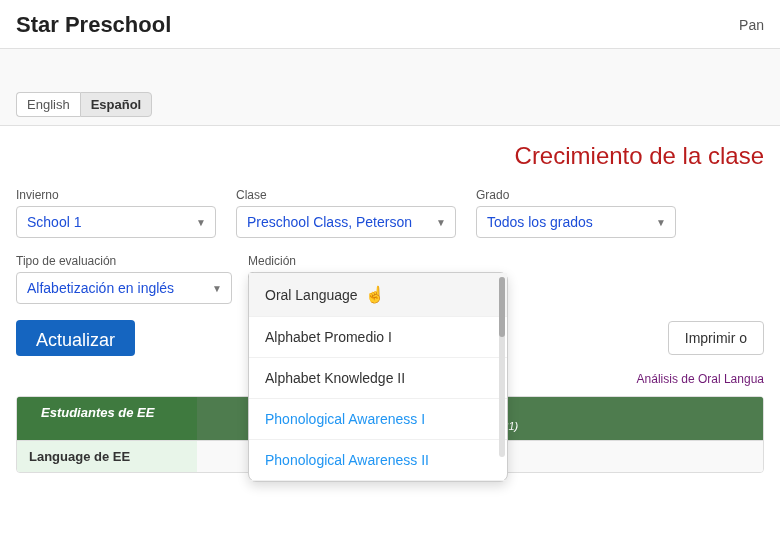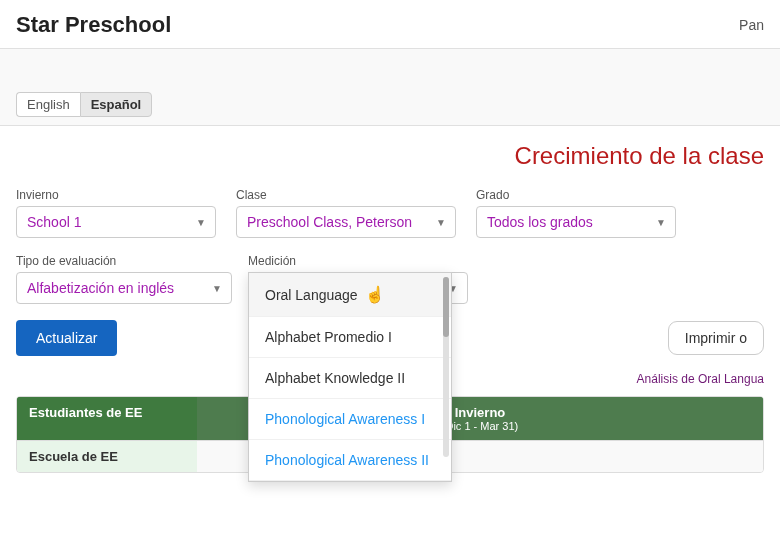--- a/index.html
+++ b/index.html
@@ -97,21 +97,21 @@
       position: relative;
       display: inline-block;
     }
 
     .select-control {
       appearance: none;
       border: 1px solid #ccc;
       border-radius: 4px;
       padding: 7px 32px 7px 10px;
       font-size: 14px;
-      color: #a21caf;
+      color: #1d4ed8;
       background: #fff;
       cursor: pointer;
       outline: none;
     }
 
     .select-wrapper::after {
       content: '▼';
       position: absolute;
       right: 10px;
       top: 50%;
@@ -137,24 +137,24 @@
 
     
     .dropdown-overlay-container {
       position: relative;
     }
 
     .dropdown-menu {
       position: absolute;
       top: 0;
       left: 0;
-      width: 204px;
+      width: 260px;
       background: #fff;
       border: 1px solid #ccc;
-      border-radius: 0;
+      border-radius: 8px;
       box-shadow: 0 4px 12px rgba(0,0,0,0.15);
       z-index: 100;
     }
 
     .dropdown-item {
       padding: 12px 16px;
       font-size: 14px;
       cursor: pointer;
       border-bottom: 1px solid #f0f0f0;
     }
@@ -184,28 +184,28 @@
       border-radius: 3px;
     }
 
     
     .btn-actualizar {
       background: #1565C0;
       color: #fff;
       border: none;
       border-radius: 4px;
       padding: 10px 20px;
-      font-size: 14px;
+      font-size: 18px;
       cursor: pointer;
       height: 36px;
     }
     .btn-print {
       background: #fff;
       border: 1px solid #ccc;
-      border-radius: 9px;
+      border-radius: 4px;
       padding: 8px 16px;
       color: #333;
       font-size: 14px;
       cursor: pointer;
     }
 
     
     .section-title {
       font-size: 12px;
       color: #701a75;
@@ -220,23 +220,24 @@
       overflow: hidden;
     }
 
     .table-header-row {
       display: flex;
       background: #3f7a3f;
       color: #fff;
     }
 
     .table-header-cell {
-      padding: 8px 12px;
+      padding: 8px 24px;
       font-size: 13px;
       font-weight: bold;
+      font-style: italic;
     }
 
     .cell-estudiantes {
       flex: 0 0 180px;
       background: #3f7a3f;
     }
 
     .cell-invierno {
       flex: 1;
       background: #4e7c4e;
@@ -382,19 +383,19 @@
 
     <div class="table-container" data-name="data-table">
       <div class="table-header-row" data-name="table-header">
         <div class="table-header-cell cell-estudiantes" data-name="col-header-estudiantes">Estudiantes de EE</div>
         <div class="table-header-cell cell-invierno" data-name="col-header-invierno">
           <div>Invierno</div>
           <div class="cell-invierno-sub">(Dic 1 - Mar 31)</div>
         </div>
       </div>
       <div class="table-data-row" data-name="table-row-promedio">
-        <div class="table-data-cell cell-data-name" data-name="row-label-promedio">Escuela de EE</div>
+        <div class="table-data-cell cell-data-name" data-name="row-label-promedio">Language de EE</div>
         <div class="table-data-cell cell-data-value" data-name="row-value-promedio"></div>
       </div>
     </div>
   </div>
 
 </div>
 
 </body></html>

